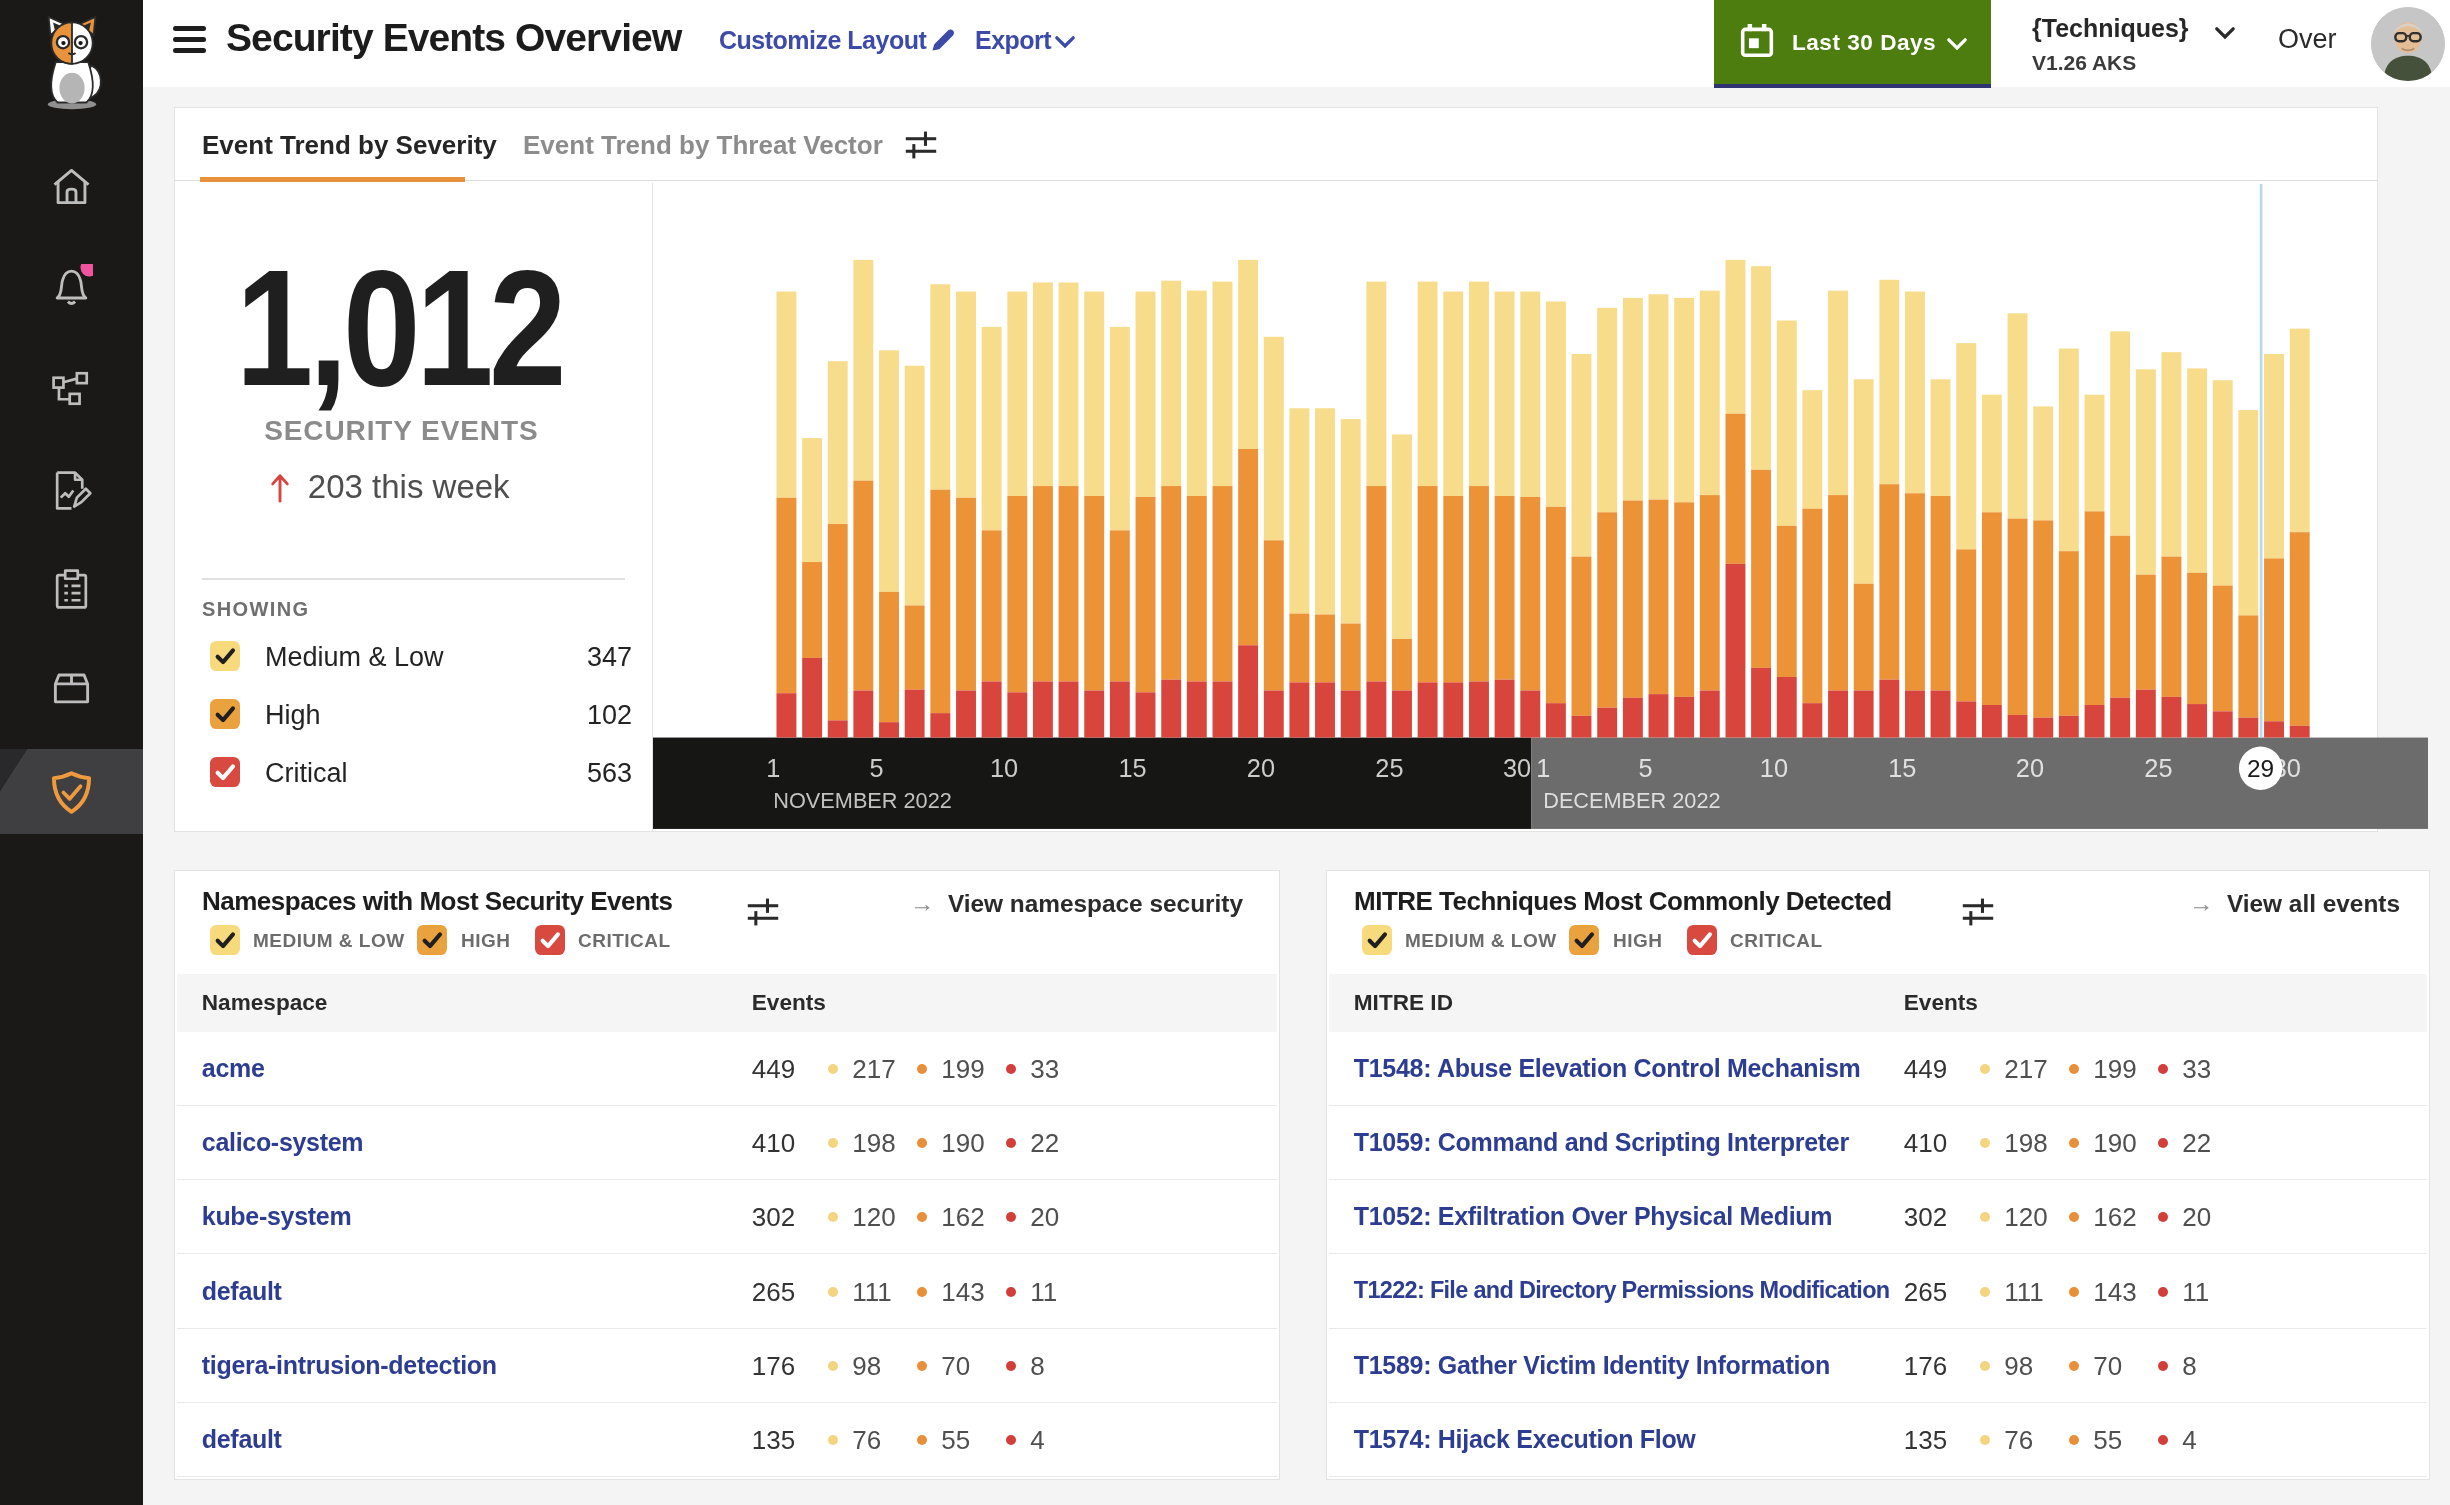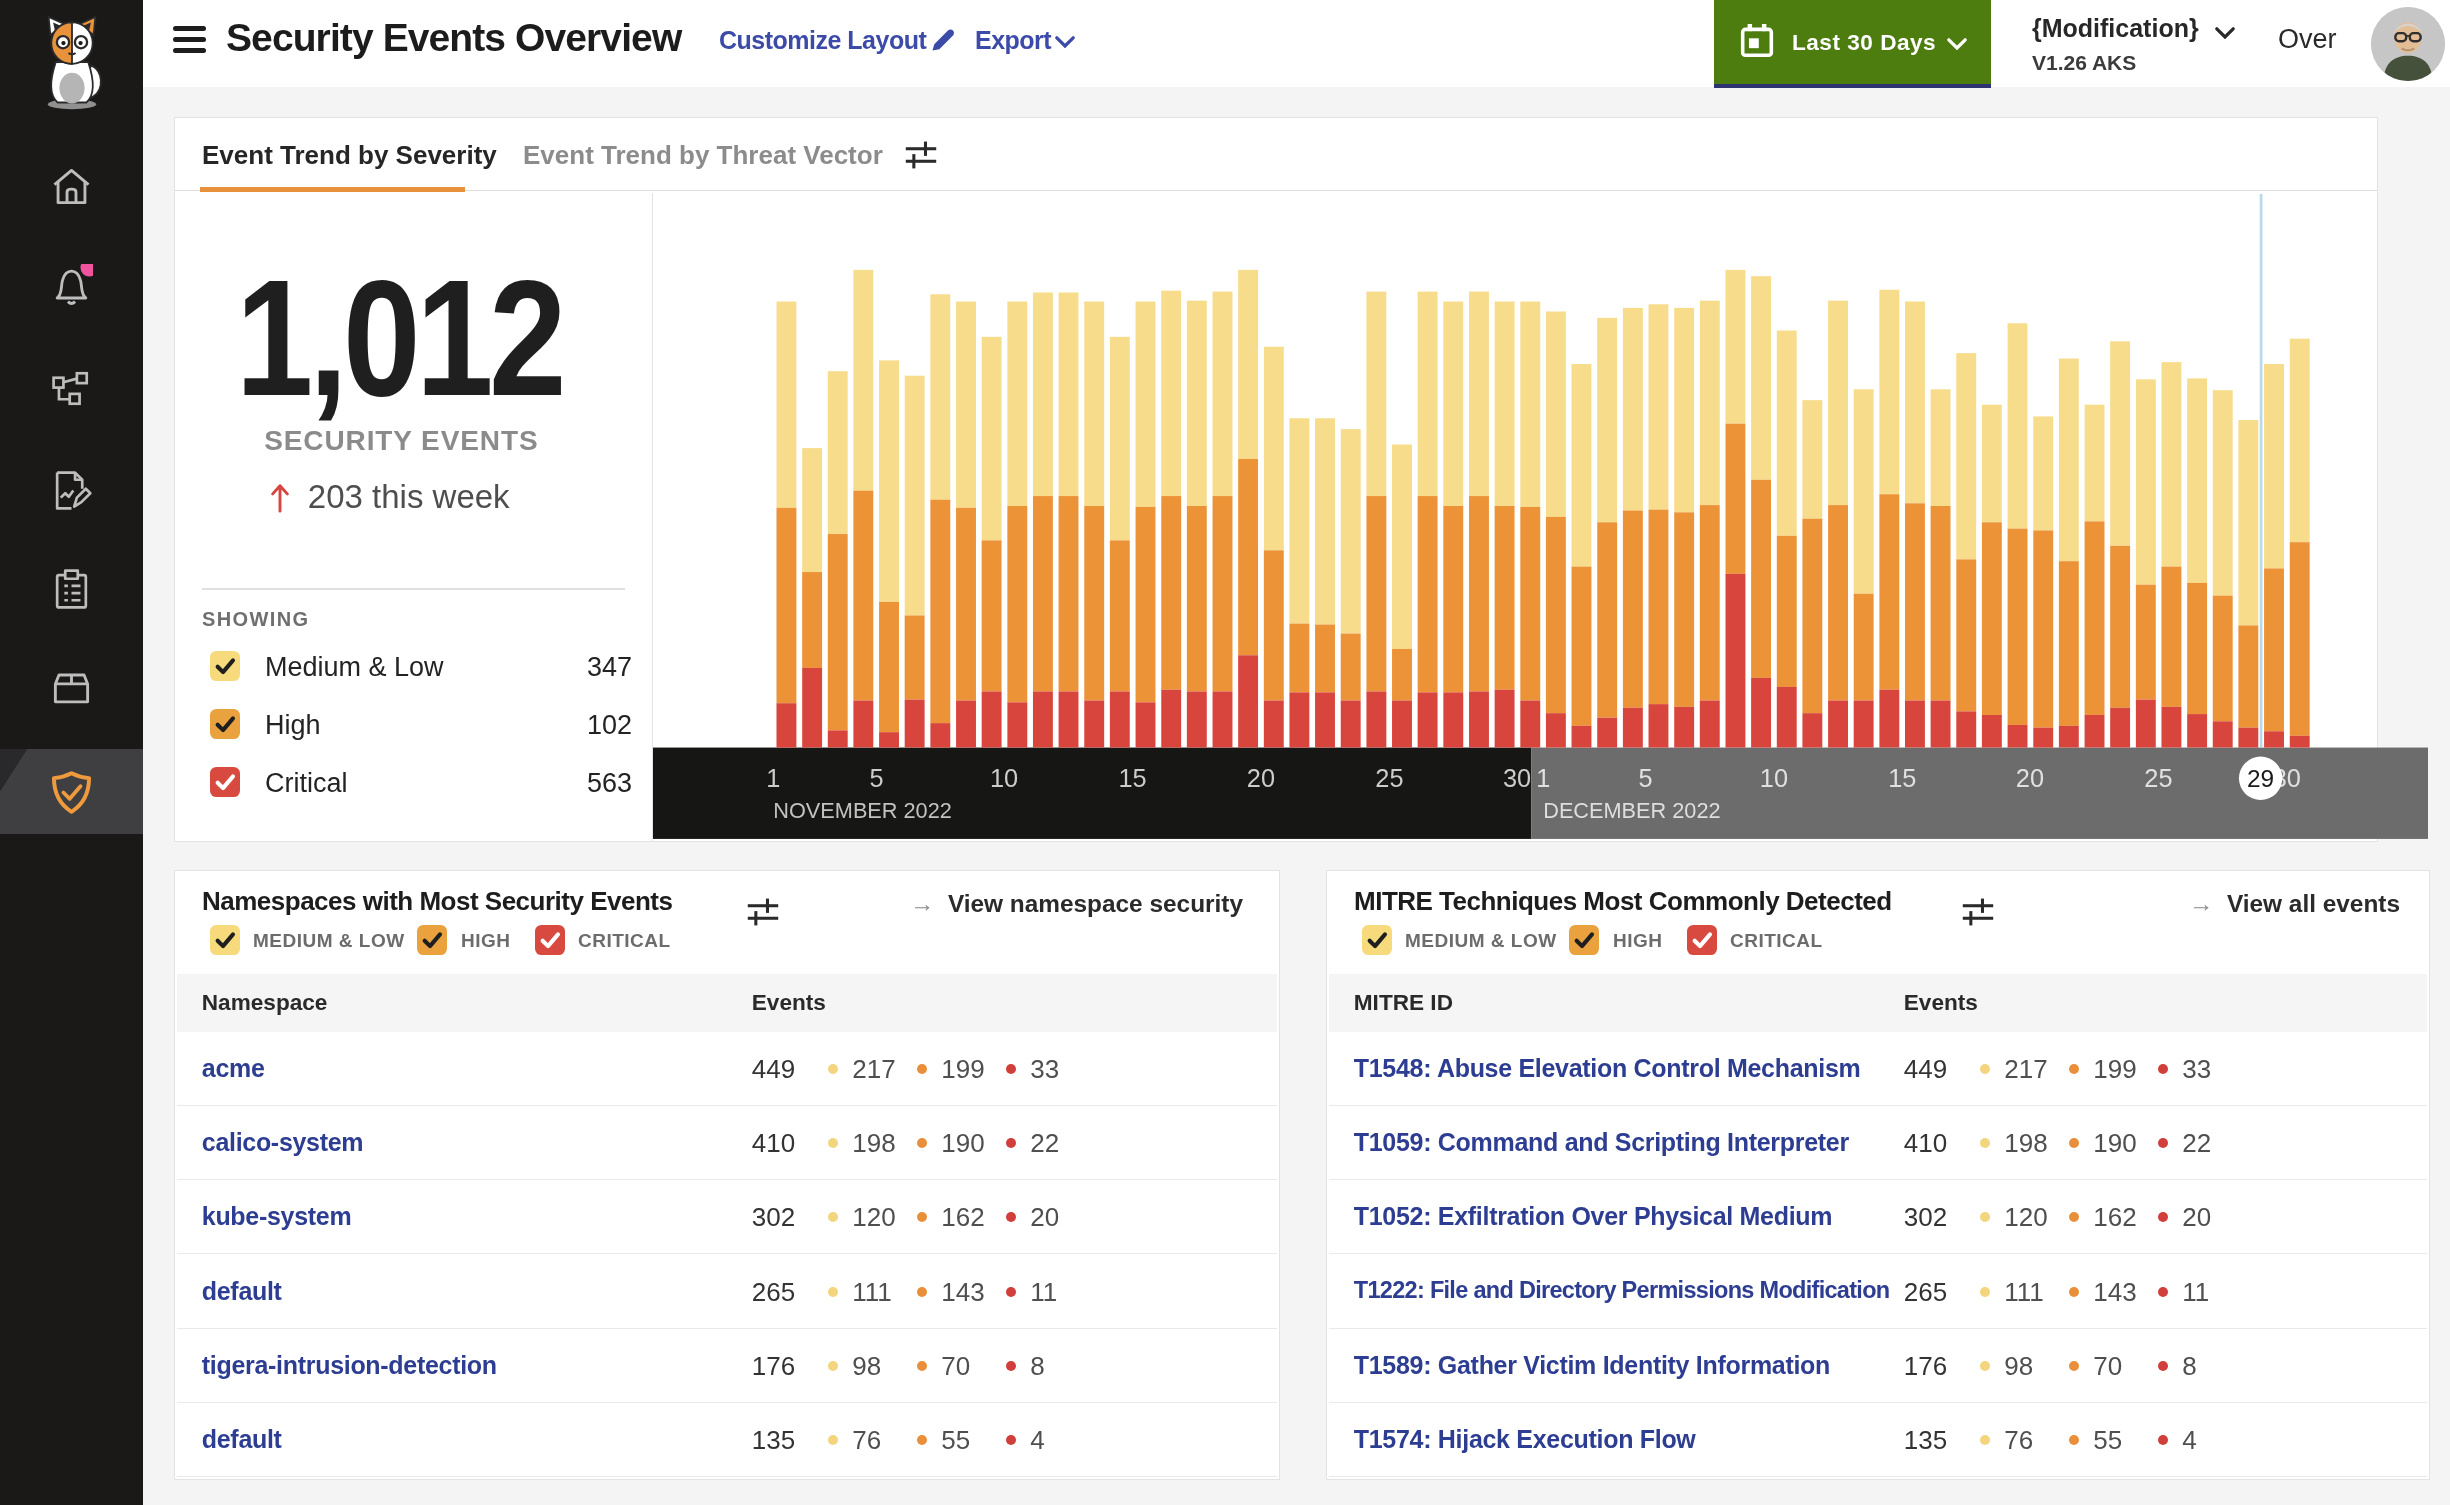--- a/index.html
+++ b/index.html
@@ -23,21 +23,21 @@
 #btn30 { position:absolute; left:1571px; top:0; width:277px; height:88px; background:#4d7c0f; border-bottom:4.5px solid #2e3472; color:#fff; }
 #btn30 .cal { position:absolute; left:26px; top:22.6px; }
 #btn30 .txt { position:absolute; left:78px; top:30px; font-size:22.6px; font-weight:bold; letter-spacing:0.5px; }
 #cluster { position:absolute; left:1889px; top:13.6px; font-size:25px; font-weight:bold; color:#272727; }
 #cluster-sub { position:absolute; left:1889px; top:51px; font-size:21px; font-weight:bold; color:#3b3b3b; }
 #help { position:absolute; left:2135px; top:24.4px; font-size:27px; color:#2a2a2a; }
 #avatar { position:absolute; left:2228px; top:7.2px; width:74px; height:74px; border-radius:50%; overflow:hidden; background:#c9c9c9; }
 
 
 .card { position:absolute; background:#fff; border:1.8px solid #e3e3e3; }
-#chartcard { left:174px; top:117px; width:2204px; height:725px; }
+#chartcard { left:174px; top:107px; width:2204px; height:725px; }
 #tabs { position:absolute; left:0; top:0; right:0; height:73px; border-bottom:1.8px solid #dcdcdc; }
 .tab { position:absolute; top:22px; font-size:26px; font-weight:bold; }
 #tab1 { left:27px; color:#262626; }
 #tab2 { left:348px; color:#8c8c8c; }
 #tab-underline { position:absolute; left:25px; top:69px; width:265px; height:4.5px; background:#e8913c; }
 #statcol { position:absolute; left:0; top:75px; width:478px; height:648px; border-right:1.8px solid #e3e3e3; }
 #bignum { position:absolute; left:-15.4px; top:62px; width:478px; text-align:center; font-size:166px; font-weight:bold; color:#1f1f1f; letter-spacing:-5.4px; line-height:1; transform:scaleX(0.84); }
 #bigsub { position:absolute; left:-12.7px; top:232px; width:478px; text-align:center; font-size:28px; font-weight:bold; color:#8b8b8b; letter-spacing:0.9px; }
 #week { position:absolute; left:-12.7px; top:285px; width:478px; text-align:center; font-size:33px; color:#4e4e4e; padding-right:23.5px; }
 #statdiv { position:absolute; left:27px; top:395px; width:423px; height:1.8px; background:#e0e0e0; }
@@ -95,21 +95,21 @@
           <rect x="3" y="7" width="32" height="29" rx="3" fill="none" stroke="#ffffff" stroke-width="4"></rect>
           <line x1="11" y1="1" x2="11" y2="9" stroke="#ffffff" stroke-width="5"></line>
           <line x1="27" y1="1" x2="27" y2="9" stroke="#ffffff" stroke-width="5"></line>
           <rect x="10" y="17" width="11" height="11" fill="#ffffff"></rect>
         </svg>
         <div class="txt">Last 30 Days</div>
         <svg width="20" height="11.8" viewBox="0 0 22 13" style="position:absolute;left:233px;top:38px;">
           <path d="M2 2 L11 11 L20 2" stroke="#ffffff" stroke-width="3.6" fill="none" stroke-linecap="round"></path>
         </svg>
     </div>
-    <div id="cluster">{Modification}</div>
+    <div id="cluster">{Techniques}</div>
     <div id="cluster-sub">V1.26 AKS</div>
       <svg width="20" height="11.8" viewBox="0 0 22 13" style="position:absolute;left:2072px;top:27px;">
         <path d="M2 2 L11 11 L20 2" stroke="#2a2a2a" stroke-width="3.6" fill="none" stroke-linecap="round"></path>
       </svg>
     <div id="help">Over</div>
     <div id="avatar"><svg width="74" height="74" viewBox="0 0 82 82">
           <circle cx="41" cy="41" r="41" fill="#c6c6c6"></circle>
           <path d="M14 82 C14 62 26 54 41 54 C56 54 68 62 68 82 Z" fill="#45513b"></path>
           <ellipse cx="41" cy="34" rx="15" ry="17" fill="#e2bd96"></ellipse>
           <path d="M26 28 Q41 14 56 28 Q54 20 41 18 Q28 20 26 28 Z" fill="#d8d2c8"></path>

